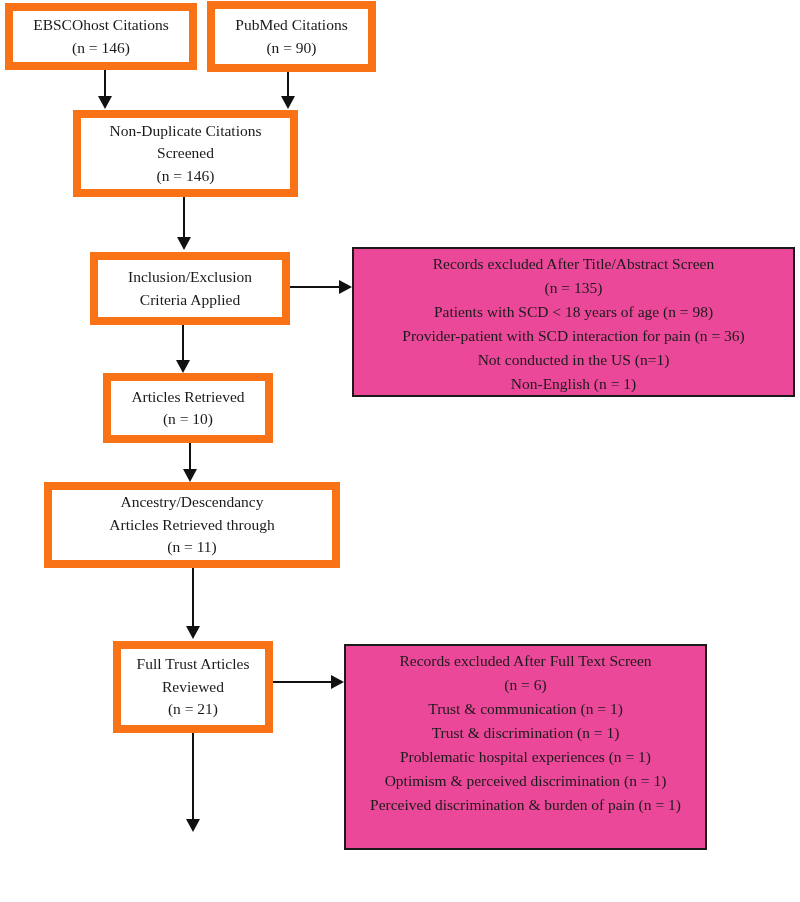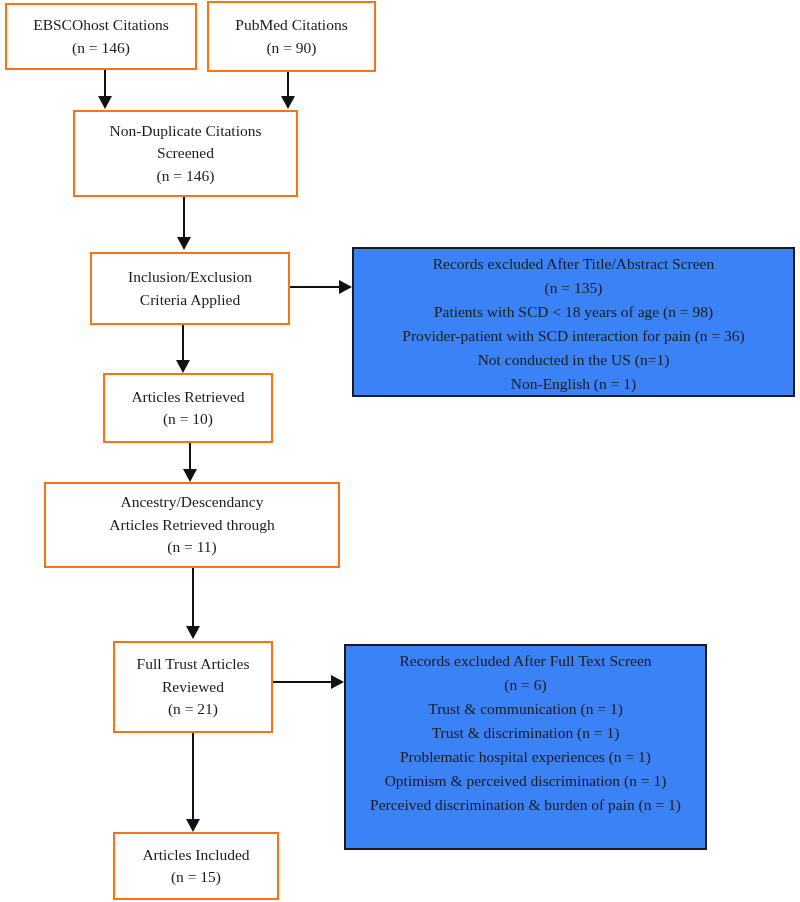--- a/index.html
+++ b/index.html
@@ -7,36 +7,36 @@
     position:relative;
     width:800px; height:902px;
     background:#ffffff;
     font-family:"Liberation Serif", serif;
     color:#1a1a1a;
     overflow:hidden;
   }
   .box {
     position:absolute;
     box-sizing:border-box;
-    border:2px solid #f97316;
+    border:8px solid #f97316;
     background:#ffffff;
     display:flex;
     flex-direction:column;
     justify-content:center;
     align-items:center;
     text-align:center;
     font-size:15.5px;
     line-height:1.45;
     padding:2px 4px;
   }
   .sidebox {
     position:absolute;
     box-sizing:border-box;
     border:2px solid #1a1a1a;
-    background:#3b82f6;
+    background:#ec4899;
     font-size:15.5px;
     line-height:24px;
     padding:3px 8px 0 8px;
   }
   .sidebox .centered { text-align:center; }
   .sidebox .item { text-align:center; }
   .arrow-v {
     position:absolute;
     width:2px;
     background:#111111;
@@ -135,18 +135,14 @@
     <div class="centered">(n = 6)</div>
     <div class="item">Trust &amp; communication (n = 1)</div>
     <div class="item">Trust &amp; discrimination (n = 1)</div>
     <div class="item">Problematic hospital experiences (n = 1)</div>
     <div class="item">Optimism &amp; perceived discrimination (n = 1)</div>
     <div class="item">Perceived discrimination &amp; burden of pain (n = 1)</div>
   </div>
 
   <div class="arrow-v" style="left:192px;top:733px;height:86px"></div>
 
-  <div class="box" style="left:113px;top:832px;width:166px;height:68px">
-    <div>Articles Included</div>
-    <div>(n = 15)</div>
-  </div>
 
 </div>
 
 </body></html>

